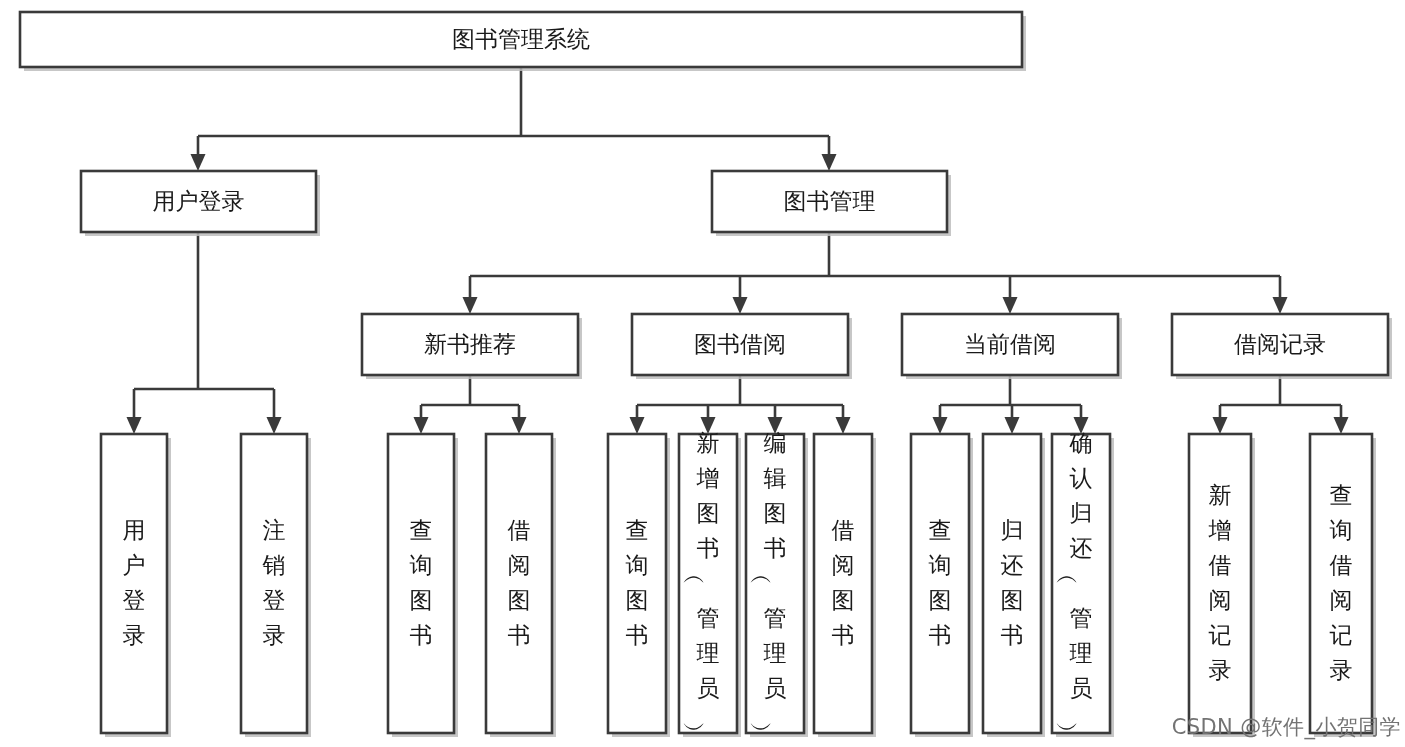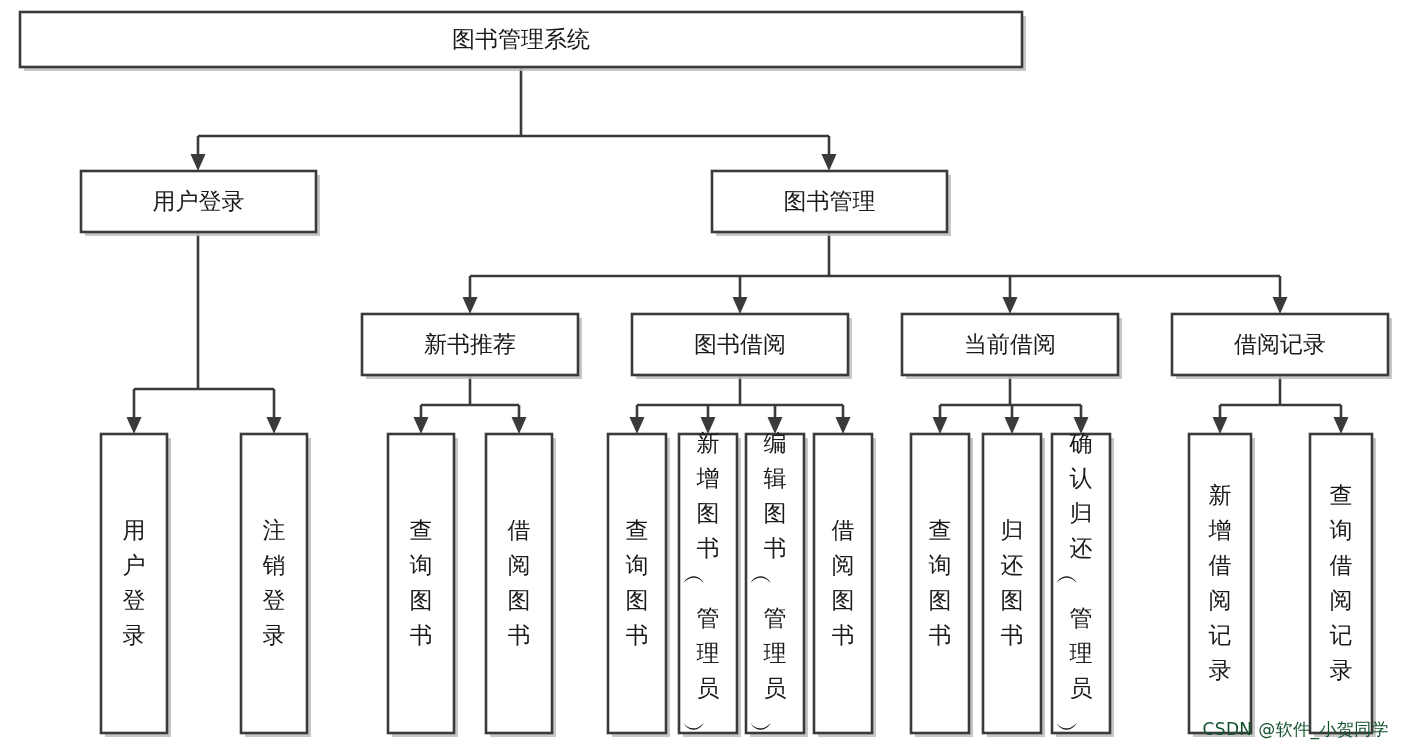--- a/index.html
+++ b/index.html
@@ -55,25 +55,25 @@
   }
   .node-label-v {
     font-family: "DejaVu Sans", "Liberation Sans", sans-serif;
     font-size: 23px;
     fill: #1a1a1a;
     text-anchor: middle;
     dominant-baseline: middle;
   }
   .watermark {
     position: absolute;
-    right: 16px;
+    right: 4px;
     bottom: 6px;
     font-family: "DejaVu Sans", "Liberation Sans", sans-serif;
-    font-size: 17px;
-    color: #14532d;
+    font-size: 21px;
+    color: #737373;
     letter-spacing: 0.4px;
     pointer-events: none;
     user-select: none;
   }
 </style>
 </head>
 <body>
 
 <div id="diagram-root">
   <svg class="diagram-canvas" viewBox="0 0 1405 747" xmlns="http://www.w3.org/2000/svg">

